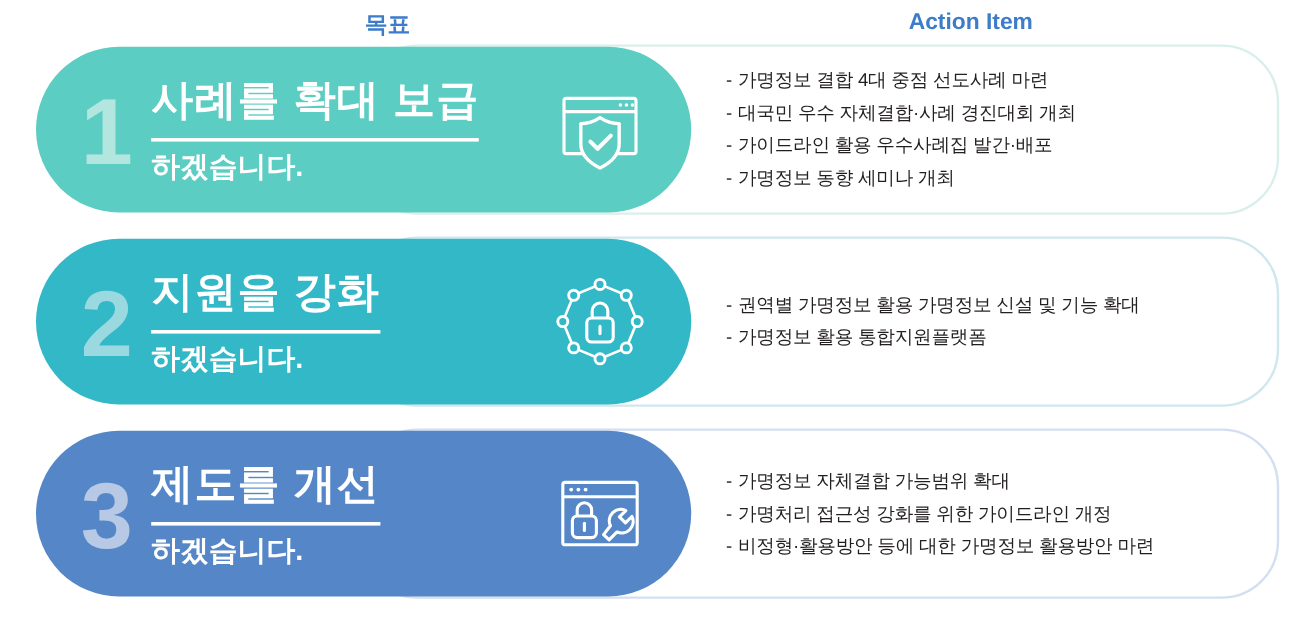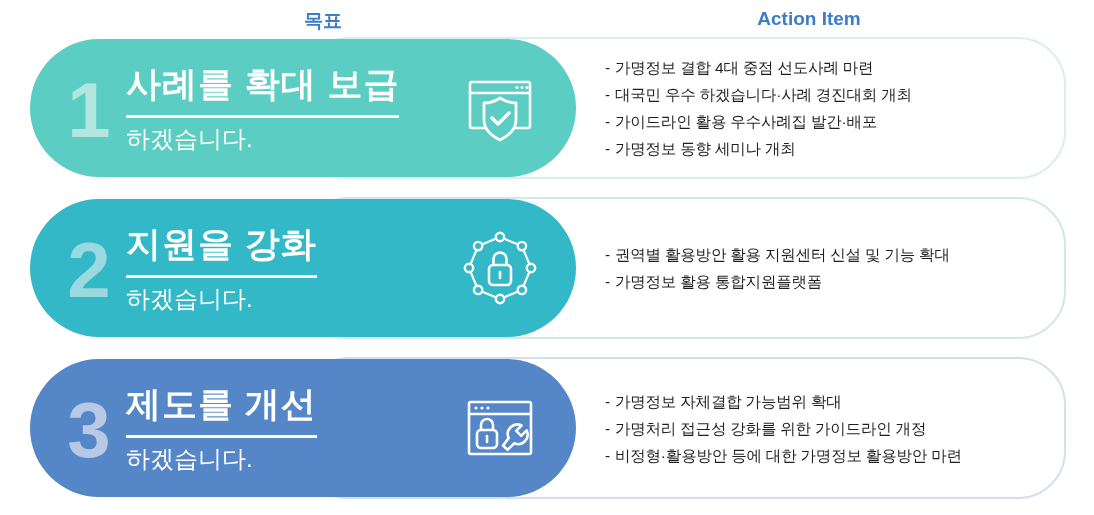--- a/index.html
+++ b/index.html
@@ -103,21 +103,21 @@
     color: #ffffff;
     letter-spacing: 1px;
     border-bottom: 3px solid #ffffff;
     display: inline-block;
     padding-bottom: 10px;
     line-height: 1.18;
     white-space: nowrap;
   }
   .pill-sub {
     font-size: 24px;
-    font-weight: normal;
+    font-weight: bold;
     color: #ffffff;
     margin-top: 5px;
     letter-spacing: 0px;
     white-space: nowrap;
   }
 
   .pill-icon {
     position: absolute;
     right: 36px;
     top: 50%;
@@ -174,21 +174,21 @@
           <circle cx="62" cy="19.5" r="1.5" fill="#ffffff" stroke="none"></circle>
           <circle cx="67" cy="19.5" r="1.5" fill="#ffffff" stroke="none"></circle>
           <path d="M40 30 C34 34 28 35 24 35 L24 52 C24 62 32 68 40 72 C48 68 56 62 56 52 L56 35 C52 35 46 34 40 30 Z" fill="#5ccdc2" stroke="#ffffff" stroke-width="2.8" stroke-linejoin="round"></path>
           <polyline points="32,50 38,56 49,45" stroke="#ffffff" stroke-width="3.4" stroke-linecap="round" stroke-linejoin="round" fill="none"></polyline>
         </svg>
       </div>
     </div>
 
     <div class="items">
       <div class="item"><span class="dash">-</span><span>가명정보 결합 4대 중점 선도사례  마련</span></div>
-      <div class="item"><span class="dash">-</span><span>대국민 우수 하겠습니다·사례 경진대회 개최</span></div>
+      <div class="item"><span class="dash">-</span><span>대국민 우수 자체결합·사례 경진대회 개최</span></div>
       <div class="item"><span class="dash">-</span><span>가이드라인 활용 우수사례집 발간·배포</span></div>
       <div class="item"><span class="dash">-</span><span>가명정보 동향 세미나 개최</span></div>
     </div>
   </div>
 
   <div class="row row-2">
     <div class="action-card"></div>
 
     <div class="pill">
       <div class="num">2</div>
@@ -219,21 +219,21 @@
             <circle cx="18.1" cy="18.1" r="4.2"></circle>
           </g>
           <rect x="29" y="37" width="22" height="20" rx="4" stroke="#ffffff" stroke-width="2.6" fill="none"></rect>
           <path d="M33.5 37 L33.5 31 A6.5 6.5 0 0 1 46.5 31 L46.5 37" stroke="#ffffff" stroke-width="2.6" fill="none"></path>
           <line x1="40" y1="44" x2="40" y2="50" stroke="#ffffff" stroke-width="2.6" stroke-linecap="round"></line>
         </svg>
       </div>
     </div>
 
     <div class="items">
-      <div class="item"><span class="dash">-</span><span>권역별 활용방안 활용 지원센터 신설 및 기능 확대</span></div>
+      <div class="item"><span class="dash">-</span><span>권역별 가명정보 활용 가명정보 신설 및 기능 확대</span></div>
       <div class="item"><span class="dash">-</span><span>가명정보 활용 통합지원플랫폼</span></div>
     </div>
   </div>
 
   <div class="row row-3">
     <div class="action-card"></div>
 
     <div class="pill">
       <div class="num">3</div>
       <div class="pill-text">

